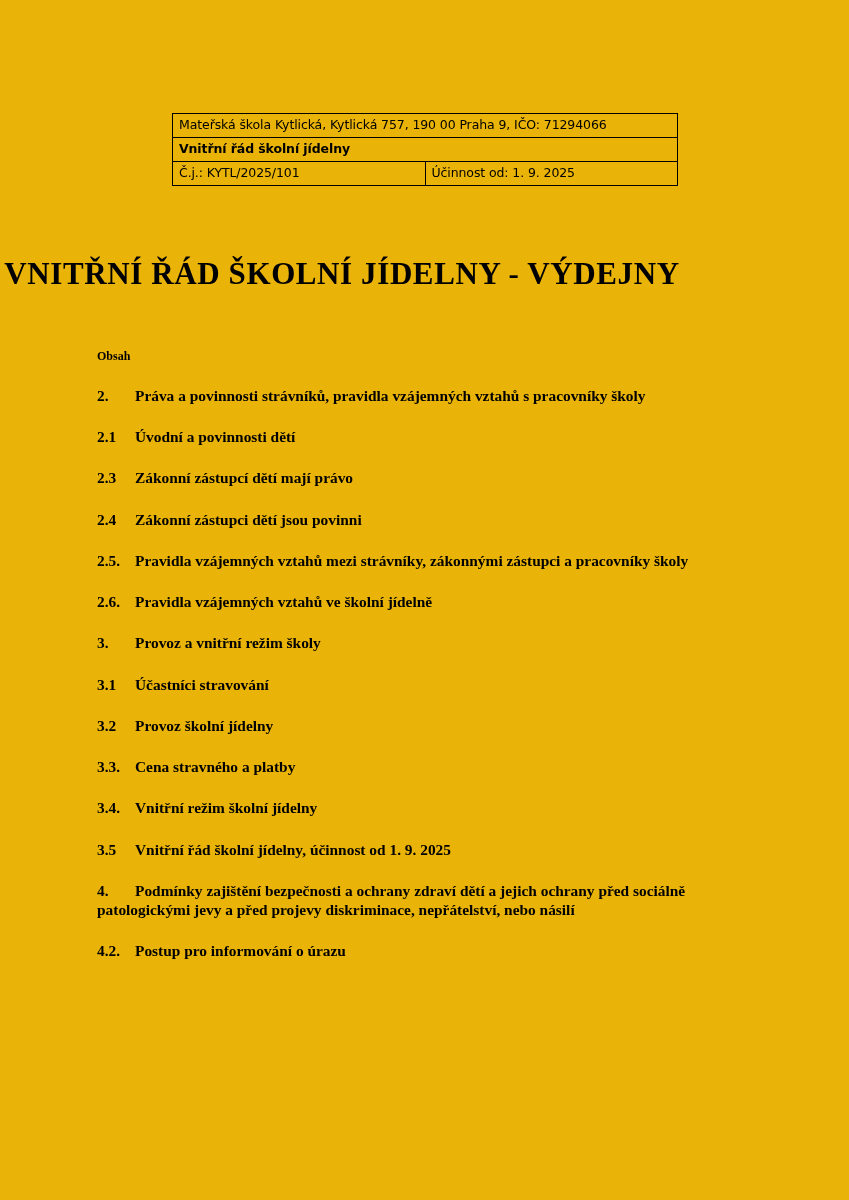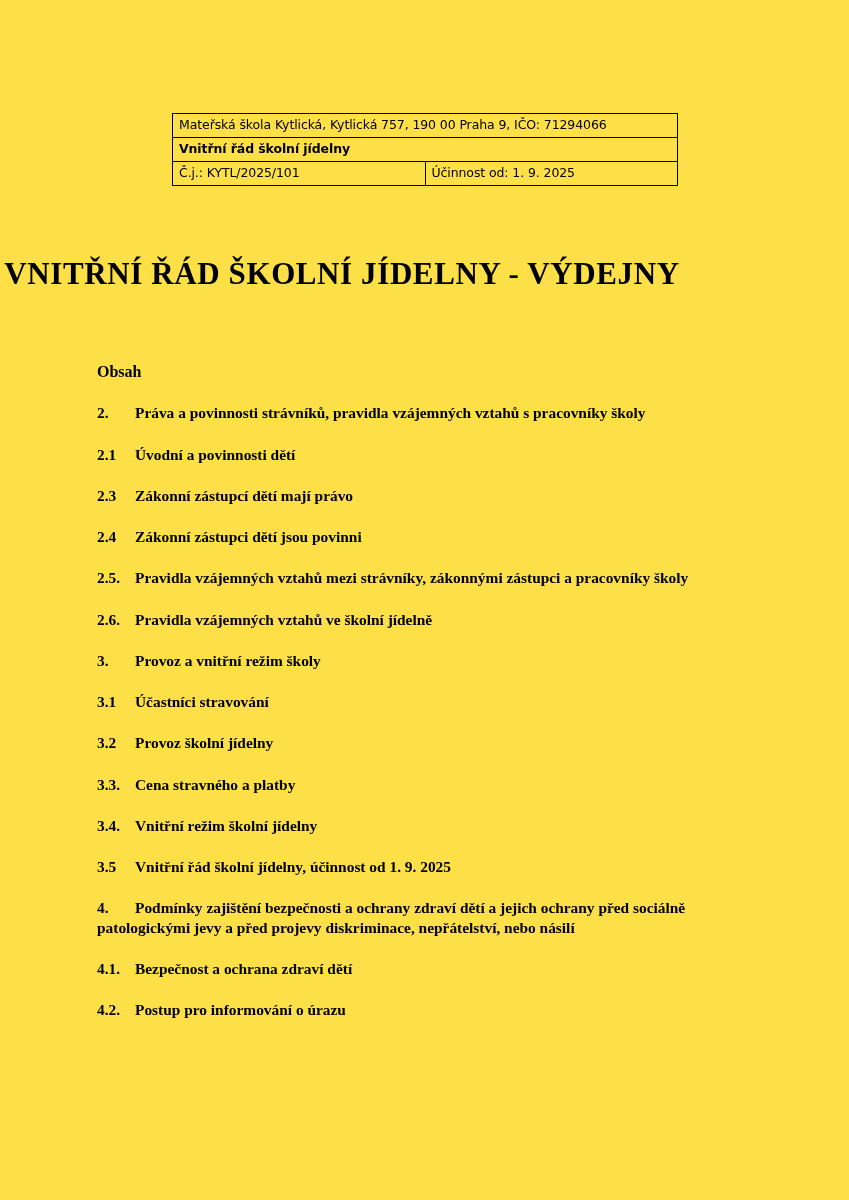--- a/index.html
+++ b/index.html
@@ -4,21 +4,21 @@
 <style>
   html, body {
     margin: 0;
     padding: 0;
     background: #ffffff;
   }
   .page {
     position: relative;
     width: 849px;
     height: 1200px;
-    background: #fde047;
+    background: #eab308;
     overflow: hidden;
     font-family: "Liberation Serif", "DejaVu Serif", serif;
     color: #000000;
   }
 
   
   .header-table {
     position: absolute;
     left: 172px;
     top: 113px;
@@ -62,22 +62,22 @@
     position: absolute;
     left: 97px;
     top: 350px;
     width: 660px;
     font-family: "Liberation Serif", "DejaVu Serif", serif;
     font-weight: bold;
     font-size: 15.4px;
   }
   .toc-heading {
     font-weight: bold;
-    font-size: 16px;
-    margin: 13px 0 22px 0;
+    font-size: 12px;
+    margin: 0 0 22px 0;
     line-height: 1.15;
   }
   .toc-item {
     display: block;
     margin: 0 0 22px 0;
     line-height: 1.25;
     text-indent: 0;
   }
   .toc-item:last-child { margin-bottom: 0; }
   .toc-item .num {
@@ -163,23 +163,20 @@
     </div>
 
     <div class="toc-item">
       <span class="num">3.5</span><span class="txt">Vnitřní řád školní jídelny, účinnost od 1. 9. 2025</span>
     </div>
 
     <div class="toc-item wide">
       <span class="num">4.</span><span class="txt">Podmínky zajištění bezpečnosti a ochrany zdraví dětí a jejich ochrany před sociálně patologickými jevy a před projevy diskriminace, nepřátelství, nebo násilí</span>
     </div>
 
-    <div class="toc-item">
-      <span class="num">4.1.</span><span class="txt">Bezpečnost a ochrana zdraví dětí</span>
-    </div>
 
     <div class="toc-item">
       <span class="num">4.2.</span><span class="txt">Postup pro informování o úrazu</span>
     </div>
 
   </div>
 
 </div>
 
 </body></html>

